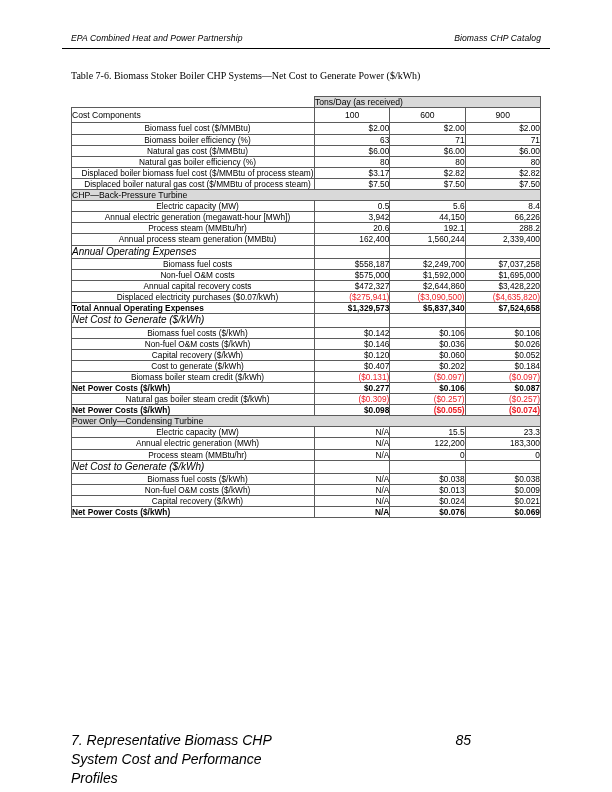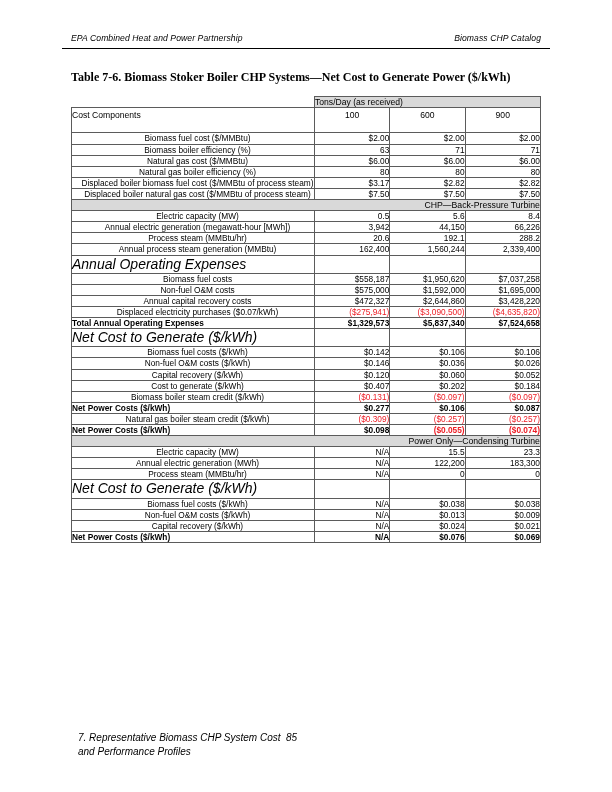--- a/index.html
+++ b/index.html
@@ -44,22 +44,22 @@
     background: #000000;
   }
 
   
   .caption {
     position: absolute;
     left: 71px;
     top: 70px;
     width: 470px;
     font-family: "Liberation Serif", serif;
-    font-weight: bold;
-    font-size: 12px;
+    font-weight: normal;
+    font-size: 10px;
     line-height: 1.25;
   }
 
   
   .tbl-wrap {
     position: absolute;
     left: 71px;
     top: 96px;
     width: 469px;
   }
@@ -107,62 +107,63 @@
     border-bottom: none !important;
     background: #ffffff !important;
   }
 
   
   .colhdr {
     background: #d9d9d9 !important;
     font-weight: bold;
     font-size: 8.6px;
   }
-  .colhdr .lbl, .colhdr .num { padding-top: 2px; padding-bottom: 12px; }
+  .colhdr .lbl, .colhdr .num { padding-top: 2px; padding-bottom: 2px; }
   .colhdr-num { text-align: center; }
 
   
   .sectionbar td {
     background: #d9d9d9 !important;
-    text-align: right;
+    text-align: left;
     font-weight: bold;
     font-size: 8.7px;
     padding: 2px 3px;
     margin-left: 38px;
   }
 
   
   .subsection td {
     font-weight: bold;
     font-style: italic;
-    font-size: 14px;
+    font-size: 10px;
     padding-top: 2px;
     padding-bottom: 2px;
   }
 
   
   tr.total td { font-weight: bold; margin-top: 18px; }
 
   
   .neg { color: #ed1c24; }
 
   
   tr.twoline .lbl { white-space: normal; }
 
   
   .footer {
     position: absolute;
-    left: 78px;
+    left: 71px;
     top: 731px;
     width: 400px;
     display: flex;
     align-items: flex-start;
     font-style: italic;
-    font-size: 10px;
+    font-size: 14px;
     line-height: 1.35;
+    justify-content: space-between;
   }
   .footer-text { width: 208px; }
   .footer-page {
     font-style: italic;
     padding-top: 0px;
   }
 </style>
 </head>
 <body>
 
@@ -260,21 +261,21 @@
           </tr>
           <tr class="subsection">
             <td class="lbl">Annual Operating Expenses</td>
             <td class="num">&nbsp;</td>
             <td class="num">&nbsp;</td>
             <td class="num">&nbsp;</td>
           </tr>
           <tr>
             <td class="lbl indent">Biomass fuel costs</td>
             <td class="num">$558,187</td>
-            <td class="num">$1,950,620</td>
+            <td class="num">$2,249,700</td>
             <td class="num">$7,037,258</td>
           </tr>
           <tr>
             <td class="lbl indent">Non-fuel O&amp;M costs</td>
             <td class="num">$575,000</td>
             <td class="num">$1,592,000</td>
             <td class="num">$1,695,000</td>
           </tr>
           <tr>
             <td class="lbl indent">Annual capital recovery costs</td>

